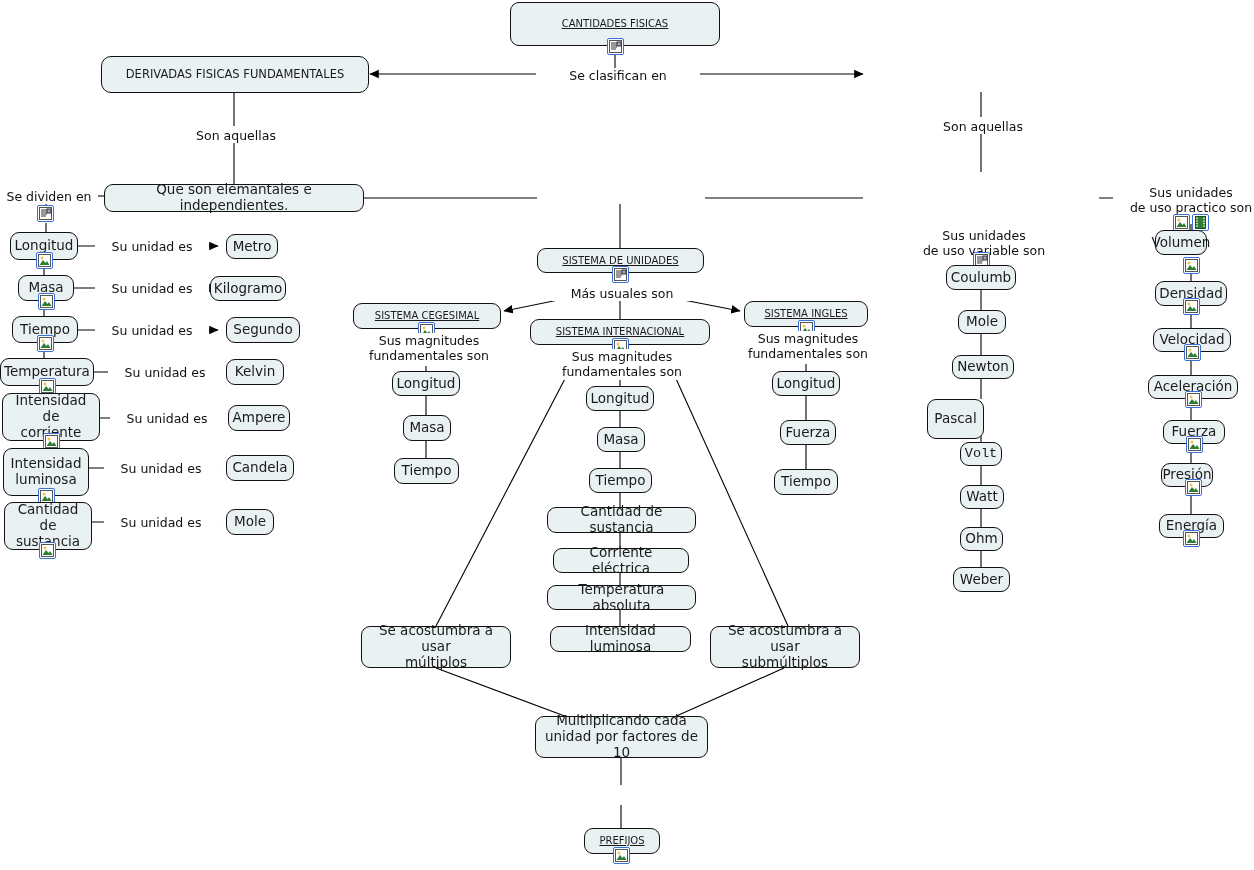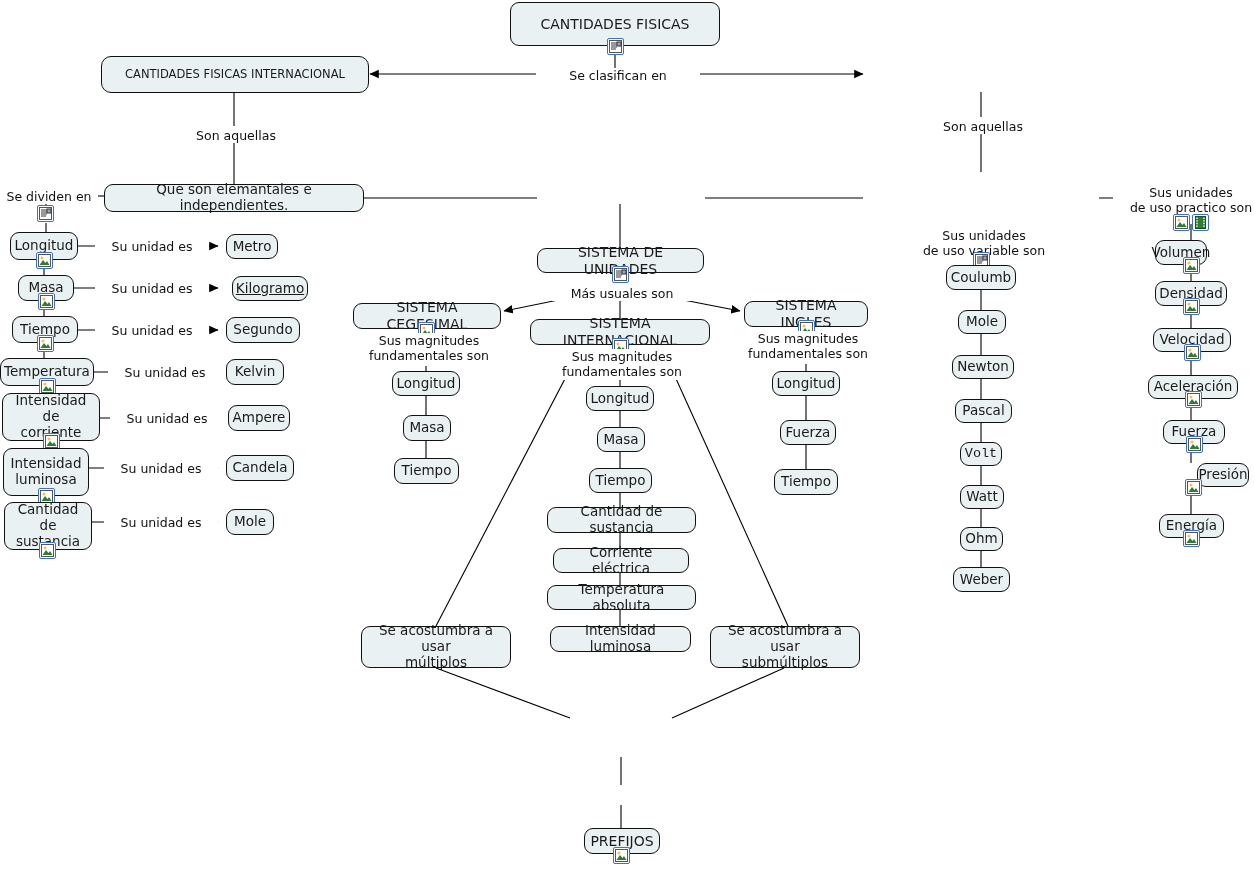--- a/index.html
+++ b/index.html
@@ -31,21 +31,21 @@
     display:flex;
     align-items:center;
     justify-content:center;
     text-align:center;
     line-height:1.18;
     font-size:13.5px;
     padding:3px 9px;
     white-space:pre-line;
   }
   .node.small{font-size:11.5px;border-radius:10px;}
-  .node.caps{font-size:14px;}
+  .node.caps{font-size:10px;text-decoration:underline;}
   
   .linklabel{
     position:absolute;
     font-size:12.5px;
     color:#111111;
     text-align:center;
     line-height:1.22;
     white-space:pre-line;
     background:#ffffff;
     padding:0 2px;
@@ -173,21 +173,21 @@
     <svg viewBox="0 0 13 13">
         <rect x="0.5" y="0.5" width="12" height="12" fill="#fff" stroke="#555"></rect>
         <line x1="2" y1="3" x2="8" y2="3" stroke="#333"></line>
         <line x1="2" y1="5" x2="8" y2="5" stroke="#333"></line>
         <line x1="2" y1="7" x2="8" y2="7" stroke="#333"></line>
         <line x1="2" y1="9" x2="7" y2="9" stroke="#333"></line>
         <rect x="8" y="2" width="4" height="4" fill="#9aa7c4" stroke="#333"></rect>
       </svg>
   </span>
 
-  <div class="node small" style="left:101px;top:56px;width:268px;height:37px;">CANTIDADES FISICAS INTERNACIONAL</div>
+  <div class="node small" style="left:101px;top:56px;width:268px;height:37px;">DERIVADAS FISICAS FUNDAMENTALES</div>
 
 
   <div class="linklabel" style="left:536px;top:68px;width:160px;">Se clasifican en</div>
 
   <div class="linklabel" style="left:174px;top:128px;width:120px;">Son aquellas</div>
 
   <div class="linklabel" style="left:921px;top:119px;width:120px;">Son aquellas</div>
 
   <div class="node" style="left:104px;top:184px;width:260px;height:28px;">Que son elemantales e independientes.</div>
 
@@ -251,20 +251,22 @@
   </span>
   <div class="linklabel" style="left:731px;top:331px;width:150px;">Sus magnitudes
 fundamentales son</div>
 
   <div class="node" style="left:361px;top:626px;width:150px;height:42px;">Se acostumbra a usar
 múltiplos</div>
 
   <div class="node" style="left:710px;top:626px;width:150px;height:42px;">Se acostumbra a usar
 submúltiplos</div>
 
+  <div class="node" style="left:535px;top:716px;width:173px;height:42px;">Multilplicando cada
+unidad por factores de 10</div>
 
 
   <div class="node caps" style="left:584px;top:828px;width:76px;height:26px;">PREFIJOS</div>
   <span class="ico" style="left:613px;top:847px;">
     <svg viewBox="0 0 13 13">
         <rect x="0.5" y="0.5" width="12" height="12" fill="#fff" stroke="#555"></rect>
         <circle cx="4" cy="4" r="1.5" fill="#f2c14e"></circle>
         <path d="M1.5 11 L5 6 L7.5 9 L9 7 L11.5 11 z" fill="#2f7d32"></path>
       </svg>
   </span>
@@ -317,21 +319,21 @@
       <div class="node" style="left: 226px; top: 234px; width: 52px; height: 25px;">Metro</div>
       <div class="linklabel" style="left: 95px; top: 239px; width: 110px;">Su unidad es</div>
       <div class="node" style="left: 18px; top: 275px; width: 56px; height: 26px;">Masa</div>
       <span class="ico" style="left: 37.5px; top: 293px;">
         <svg viewBox="0 0 13 13">
           <rect x="0.5" y="0.5" width="12" height="12" fill="#fff" stroke="#555"></rect>
           <circle cx="4" cy="4" r="1.5" fill="#f2c14e"></circle>
           <path d="M1.5 11 L5 6 L7.5 9 L9 7 L11.5 11 z" fill="#2f7d32"></path>
         </svg>
       </span>
-      <div class="node" style="left: 232px; top: 276px; width: 76px; height: 25px; text-decoration: underline;">Kilogramo</div>
+      <div class="node" style="left: 210px; top: 276px; width: 76px; height: 25px;">Kilogramo</div>
       <div class="linklabel" style="left: 95px; top: 281px; width: 110px;">Su unidad es</div>
       <div class="node" style="left: 12px; top: 316px; width: 66px; height: 27px;">Tiempo</div>
       <span class="ico" style="left: 36.5px; top: 335px;">
         <svg viewBox="0 0 13 13">
           <rect x="0.5" y="0.5" width="12" height="12" fill="#fff" stroke="#555"></rect>
           <circle cx="4" cy="4" r="1.5" fill="#f2c14e"></circle>
           <path d="M1.5 11 L5 6 L7.5 9 L9 7 L11.5 11 z" fill="#2f7d32"></path>
         </svg>
       </span>
       <div class="node" style="left: 226px; top: 317px; width: 74px; height: 26px;">Segundo</div>
@@ -396,28 +398,28 @@
     </div>
   <div id="gen-ingles">
       <div class="node" style="left: 772px; top: 371px; width: 68px; height: 25px;">Longitud</div>
       <div class="node" style="left: 780px; top: 420px; width: 56px; height: 25px;">Fuerza</div>
       <div class="node" style="left: 774px; top: 469px; width: 64px; height: 26px;">Tiempo</div>
     </div>
   <div id="gen-variable">
       <div class="node" style="left: 946px; top: 265px; width: 70px; height: 25px;">Coulumb</div>
       <div class="node" style="left: 958px; top: 310px; width: 48px; height: 24px;">Mole</div>
       <div class="node" style="left: 952px; top: 355px; width: 62px; height: 24px;">Newton</div>
-      <div class="node" style="left: 955px; top: 399px; width: 57px; height: 24px;">Pascal</div>
+      <div class="node" style="left: 927px; top: 399px; width: 57px; height: 40px;">Pascal</div>
       <div class="node" style="left: 960px; top: 442px; width: 42px; height: 24px; font-family: Liberation Mono, monospace;">Volt</div>
       <div class="node" style="left: 960px; top: 485px; width: 44px; height: 24px;">Watt</div>
       <div class="node" style="left: 960px; top: 527px; width: 43px; height: 24px;">Ohm</div>
       <div class="node" style="left: 953px; top: 567px; width: 57px; height: 25px;">Weber</div>
     </div>
   <div id="gen-practico">
-      <div class="node" style="left: 1155px; top: 240px; width: 52px; height: 25px;">Volumen</div>
+      <div class="node" style="left: 1155px; top: 230px; width: 52px; height: 25px;">Volumen</div>
       <span class="ico" style="left: 1182.5px; top: 257px;">
         <svg viewBox="0 0 13 13">
           <rect x="0.5" y="0.5" width="12" height="12" fill="#fff" stroke="#555"></rect>
           <circle cx="4" cy="4" r="1.5" fill="#f2c14e"></circle>
           <path d="M1.5 11 L5 6 L7.5 9 L9 7 L11.5 11 z" fill="#2f7d32"></path>
         </svg>
       </span>
       <div class="node" style="left: 1155px; top: 281px; width: 72px; height: 25px;">Densidad</div>
       <span class="ico" style="left: 1182.5px; top: 298px;">
         <svg viewBox="0 0 13 13">
@@ -443,21 +445,21 @@
         </svg>
       </span>
       <div class="node" style="left: 1163px; top: 420px; width: 62px; height: 24px;">Fuerza</div>
       <span class="ico" style="left: 1185.5px; top: 436px;">
         <svg viewBox="0 0 13 13">
           <rect x="0.5" y="0.5" width="12" height="12" fill="#fff" stroke="#555"></rect>
           <circle cx="4" cy="4" r="1.5" fill="#f2c14e"></circle>
           <path d="M1.5 11 L5 6 L7.5 9 L9 7 L11.5 11 z" fill="#2f7d32"></path>
         </svg>
       </span>
-      <div class="node" style="left: 1161px; top: 463px; width: 52px; height: 24px; margin-left: 36px;">Presión</div>
+      <div class="node" style="left: 1161px; top: 463px; width: 52px; height: 24px;">Presión</div>
       <span class="ico" style="left: 1184.5px; top: 479px;">
         <svg viewBox="0 0 13 13">
           <rect x="0.5" y="0.5" width="12" height="12" fill="#fff" stroke="#555"></rect>
           <circle cx="4" cy="4" r="1.5" fill="#f2c14e"></circle>
           <path d="M1.5 11 L5 6 L7.5 9 L9 7 L11.5 11 z" fill="#2f7d32"></path>
         </svg>
       </span>
       <div class="node" style="left: 1159px; top: 514px; width: 65px; height: 24px;">Energía</div>
       <span class="ico" style="left: 1183px; top: 530px;">
         <svg viewBox="0 0 13 13">

